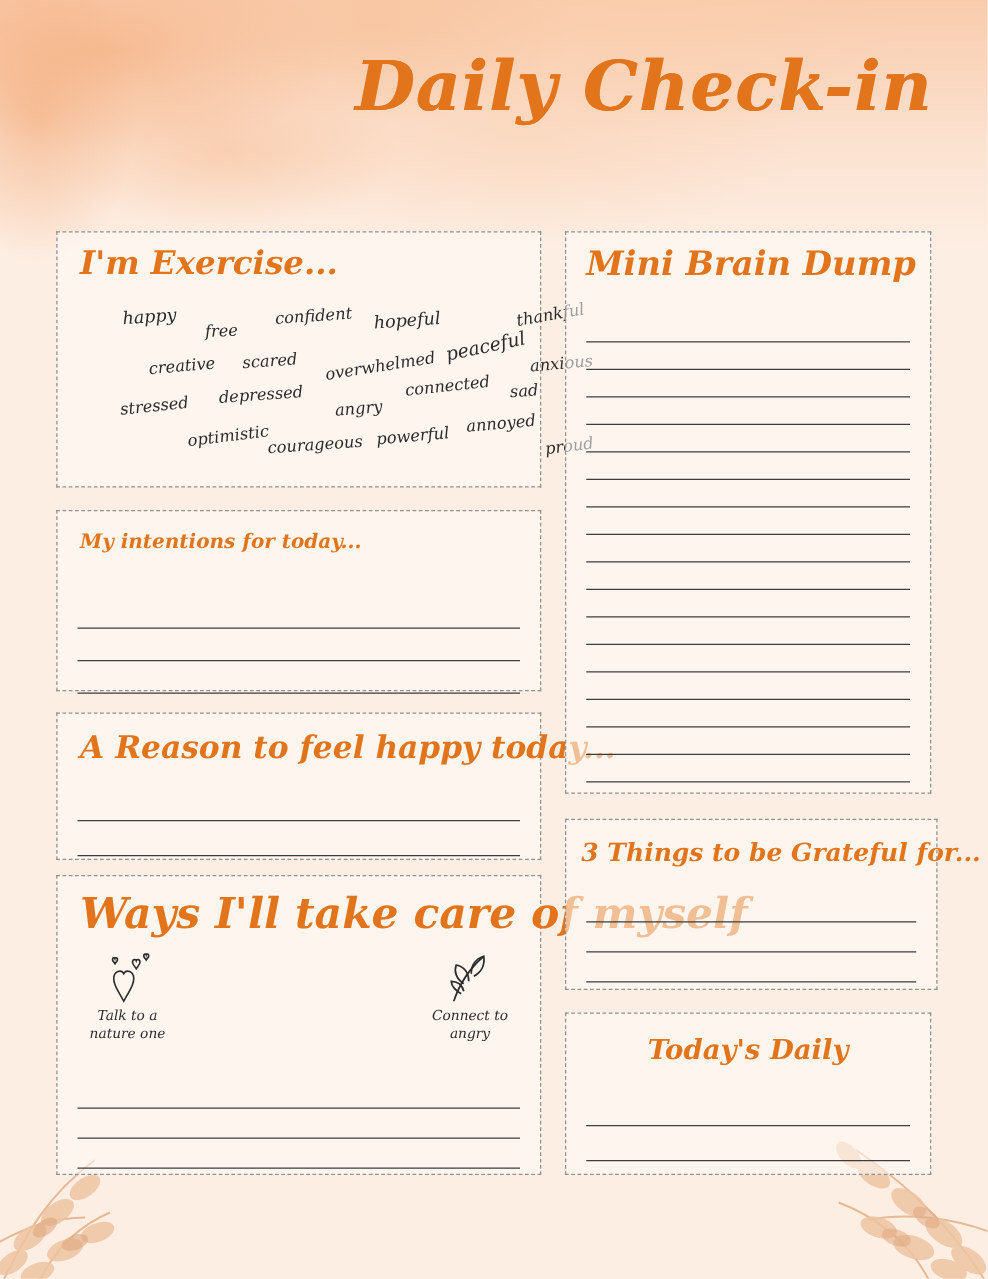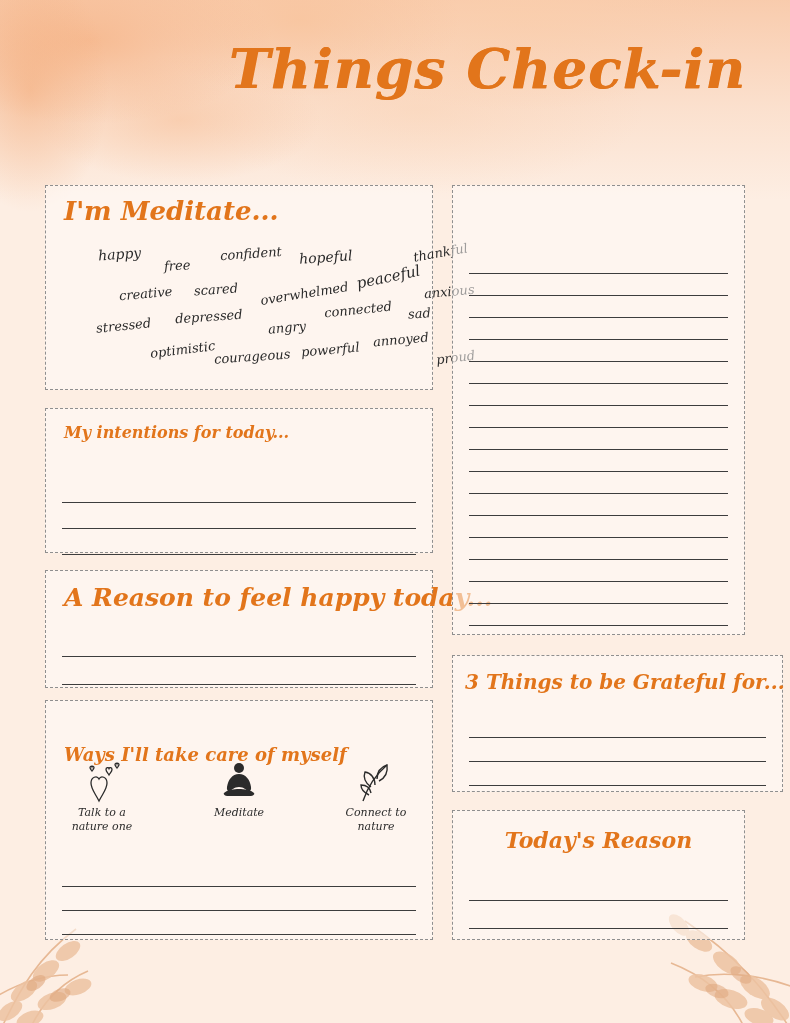--- a/index.html
+++ b/index.html
@@ -173,24 +173,24 @@
       <ellipse cx="184" cy="158" rx="15" ry="8" transform="rotate(18 184 158)"></ellipse>
       <ellipse cx="104" cy="66" rx="13" ry="7" transform="rotate(48 104 66)"></ellipse>
     </g>
     <g fill="#e0a87f" opacity="0.55">
       <ellipse cx="166" cy="116" rx="12" ry="6.5" transform="rotate(35 166 116)"></ellipse>
       <ellipse cx="142" cy="132" rx="12" ry="6.5" transform="rotate(18 142 132)"></ellipse>
     </g>
   </svg>
 </div>
 
-<div class="title">Things Check-in</div>
+<div class="title">Daily Check-in</div>
 
 <div class="card" style="left:45px; top:185px; width:388px; height:205px;">
-  <div class="card-h" style="position:absolute; left:18px; top:10px; font-size:26px;">I'm Meditate...</div>
+  <div class="card-h" style="position:absolute; left:18px; top:10px; font-size:26px;">I'm Exercise...</div>
   <div id="feelings-cloud">
       <span class="feel-word" style="left: 42px; top: 2px; font-size: 14px; transform: rotate(-4deg);">happy</span>
       <span class="feel-word" style="left: 108px; top: 14px; font-size: 13px; transform: rotate(-3deg);">free</span>
       <span class="feel-word" style="left: 164px; top: 2px; font-size: 13px; transform: rotate(-4deg);">confident</span>
       <span class="feel-word" style="left: 243px; top: 5px; font-size: 14px; transform: rotate(-4deg);">hopeful</span>
       <span class="feel-word" style="left: 300px; top: 24px; font-size: 15px; transform: rotate(-12deg);">peaceful</span>
       <span class="feel-word" style="left: 357px; top: 1px; font-size: 13px; transform: rotate(-10deg);">thankful</span>
       <span class="feel-word" style="left: 63px; top: 42px; font-size: 13px; transform: rotate(-5deg);">creative</span>
       <span class="feel-word" style="left: 138px; top: 38px; font-size: 13px; transform: rotate(-4deg);">scared</span>
       <span class="feel-word" style="left: 204px; top: 42px; font-size: 13px; transform: rotate(-9deg);">overwhelmed</span>
@@ -219,77 +219,66 @@
 
 <div class="card" style="left:45px; top:570px; width:388px; height:118px;">
   <div class="card-h" style="position:absolute; left:18px; top:12px; font-size:25px;font-style:italic;">A Reason to feel happy today...</div>
   <div class="lines" style="top:58px;">
     <div class="line" style="height:28px;"></div>
     <div class="line" style="height:28px;"></div>
   </div>
 </div>
 
 <div class="card" style="left:45px; top:700px; width:388px; height:240px;">
-  <div class="card-h" style="position:absolute; left:18px; top:10px; font-size:18px;margin-top:33px;">Ways I'll take care of myself</div>
+  <div class="card-h" style="position:absolute; left:18px; top:10px; font-size:34px;">Ways I'll take care of myself</div>
 
   <div class="care-row">
 
     <div class="care-item">
       <div class="care-icon">
         <svg width="46" height="44" viewBox="0 0 46 44">
           <g fill="none" stroke="#2b2b2b" stroke-width="1.3">
             <path d="M20 42 C 16 34, 12 30, 12 24 C 12 18, 18 16, 20 20 C 22 16, 28 18, 28 24 C 28 30, 24 34, 20 42 Z"></path>
             <path d="M30 16 C 28.5 13.5, 27 12.5, 27 10.5 C 27 8.5, 29.5 8, 30 9.5 C 30.5 8, 33 8.5, 33 10.5 C 33 12.5, 31.5 13.5, 30 16 Z"></path>
             <path d="M38 9 C 37 7.5, 36 7, 36 5.5 C 36 4.2, 37.7 3.8, 38 4.9 C 38.3 3.8, 40 4.2, 40 5.5 C 40 7, 39 7.5, 38 9 Z"></path>
             <path d="M13 12 C 12 10.5, 11 10, 11 8.5 C 11 7.2, 12.7 6.8, 13 7.9 C 13.3 6.8, 15 7.2, 15 8.5 C 15 10, 14 10.5, 13 12 Z"></path>
           </g>
         </svg>
       </div>
       <span>Talk to a nature one</span>
     </div>
 
-    <div class="care-item">
-      <div class="care-icon">
-        <svg width="50" height="44" viewBox="0 0 50 44">
-          <g fill="#2b2b2b">
-            <circle cx="25" cy="9" r="5"></circle>
-            <path d="M25 15 C 18 15, 14 21, 13 28 C 12.5 31, 14 33, 16 32 C 18 31, 20 28, 25 28 C 30 28, 32 31, 34 32 C 36 33, 37.5 31, 37 28 C 36 21, 32 15, 25 15 Z"></path>
-            <path d="M10 34 C 13 31, 20 30, 25 30 C 30 30, 37 31, 40 34 C 41 35.5, 39 37, 36 37 L 14 37 C 11 37, 9 35.5, 10 34 Z"></path>
-          </g>
-        </svg>
-      </div>
-      <span>Meditate</span>
-    </div>
 
     <div class="care-item">
       <div class="care-icon">
         <svg width="46" height="44" viewBox="0 0 46 44">
           <g fill="none" stroke="#2b2b2b" stroke-width="1.4">
             <path d="M10 42 C 14 30, 20 18, 34 6"></path>
             <path d="M18 28 C 12 24, 10 18, 12 13 C 18 14, 22 19, 22 26"></path>
             <path d="M24 20 C 24 13, 28 8, 34 6 C 35 13, 32 19, 26 22"></path>
             <path d="M16 36 C 12 34, 8 30, 8 26 C 13 26, 17 29, 18 34"></path>
           </g>
         </svg>
       </div>
-      <span>Connect to nature</span>
+      <span>Connect to angry</span>
     </div>
 
 
 
   </div>
 
   <div class="lines" style="top:162px;">
     <div class="line" style="height:24px;"></div>
     <div class="line" style="height:24px;"></div>
     <div class="line" style="height:24px;"></div>
   </div>
 </div>
 
 <div class="card" style="left:452px; top:185px; width:293px; height:450px;">
+  <div class="card-h" style="position:absolute; left:16px; top:10px; font-size:27px;">Mini Brain Dump</div>
   <div class="lines" style="top:66px;">
     <div class="line" style="height:22px;"></div>
     <div class="line" style="height:22px;"></div>
     <div class="line" style="height:22px;"></div>
     <div class="line" style="height:22px;"></div>
     <div class="line" style="height:22px;"></div>
     <div class="line" style="height:22px;"></div>
     <div class="line" style="height:22px;"></div>
     <div class="line" style="height:22px;"></div>
     <div class="line" style="height:22px;"></div>
@@ -297,28 +286,28 @@
     <div class="line" style="height:22px;"></div>
     <div class="line" style="height:22px;"></div>
     <div class="line" style="height:22px;"></div>
     <div class="line" style="height:22px;"></div>
     <div class="line" style="height:22px;"></div>
     <div class="line" style="height:22px;"></div>
     <div class="line" style="height:22px;"></div>
   </div>
 </div>
 
-<div class="card" style="left:452px; top:655px; width:331px; height:137px;text-align:center;">
+<div class="card" style="left:452px; top:655px; width:298px; height:137px;text-align:center;">
   <div class="card-h" style="position:absolute; left:12px; top:14px; font-size:20px;">3 Things to be Grateful for...</div>
   <div class="lines" style="top:58px;">
     <div class="line" style="height:24px;"></div>
     <div class="line" style="height:24px;"></div>
     <div class="line" style="height:24px;"></div>
   </div>
 </div>
 
 <div class="card" style="left:452px; top:810px; width:293px; height:130px;">
-  <div class="card-h" style="position:absolute; left:0; right:0; top:16px; font-size:22px; text-align:center;">Today's Reason</div>
+  <div class="card-h" style="position:absolute; left:0; right:0; top:16px; font-size:22px; text-align:center;">Today's Daily</div>
   <div class="lines" style="top:62px;">
     <div class="line" style="height:28px;"></div>
     <div class="line" style="height:28px;"></div>
   </div>
 </div>
 
 </body></html>

